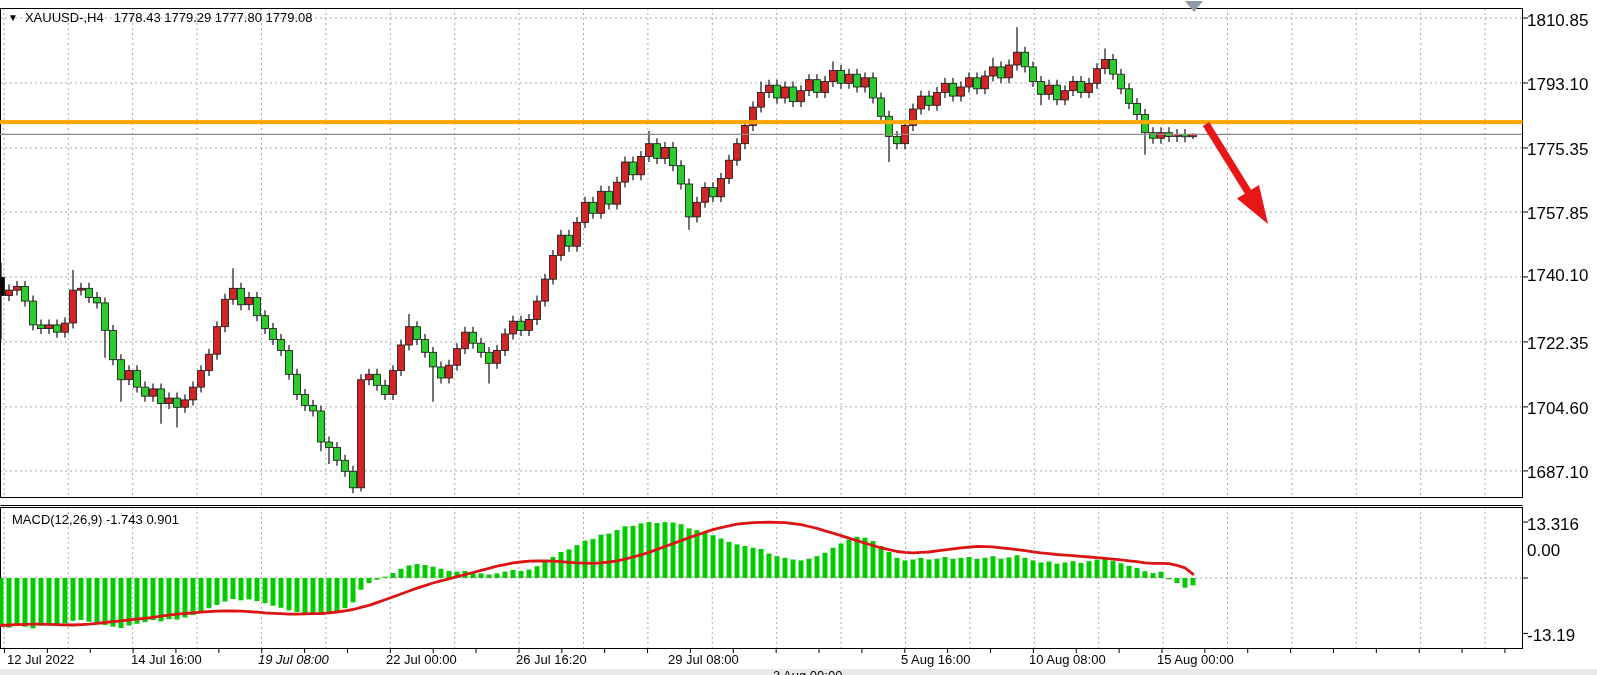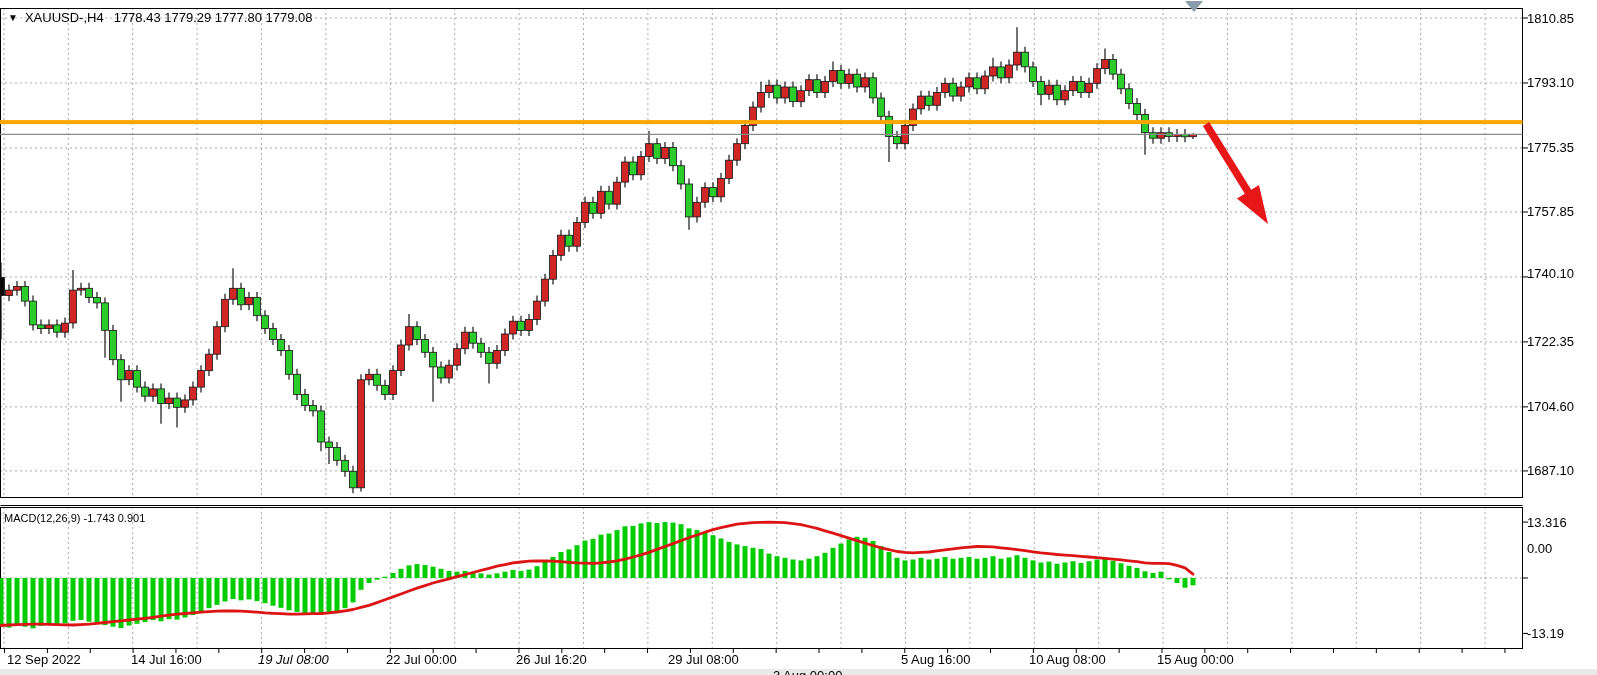--- a/index.html
+++ b/index.html
@@ -3,22 +3,22 @@
 <meta charset="utf-8">
 <style>
   html,body{margin:0;padding:0;background:#fff;}
   #app{position:relative;width:1597px;height:675px;background:#ffffff;overflow:hidden;
        font-family:"Liberation Sans", sans-serif; -webkit-font-smoothing:antialiased;}
   #chart-svg{position:absolute;left:0;top:0;}
   .overlay{position:absolute;color:#000;white-space:nowrap;}
   #title-bar{left:8px;top:10px;font-size:13px;}
   #title-bar .dd{font-size:10px;margin-right:7px;vertical-align:1px;cursor:pointer;}
   #title-bar .sym{margin-right:10px;}
-  #indicator-label{left:4px;top:512px;font-size:11px;}
-  .axis-label{position:absolute;left:1527px;font-size:13px;color:#000;}
+  #indicator-label{left:12px;top:512px;font-size:13px;}
+  .axis-label{position:absolute;left:1527px;font-size:17px;color:#000;}
   .time-label{position:absolute;top:652px;font-size:13px;color:#000;}
   .badge{position:absolute;left:1506px;width:91px;height:15px;font-size:12px;
          color:#fff;line-height:15px;padding-left:21px;box-sizing:border-box;}
   #badge-black{top:127px;}
   #badge-orange{top:114px;height:16px;line-height:16px;}
 </style>
 </head>
 <body>
 
 <div id="app">
@@ -614,21 +614,21 @@
       <div class="axis-label" style="top: 334.41px;">1722.35</div>
       <div class="axis-label" style="top: 399.375px;">1704.60</div>
       <div class="axis-label" style="top: 463.425px;">1687.10</div>
     </div>
   <div id="macd-axis">
       <div class="axis-label" style="top: 514.573px;">13.316</div>
       <div class="axis-label" style="top: 541px;">0.00</div>
       <div class="axis-label" style="top: 625.898px;">-13.19</div>
     </div>
   <div id="time-axis">
-      <div class="time-label" style="left: 7px;">12 Sep 2022</div>
+      <div class="time-label" style="left: 7px;">12 Jul 2022</div>
       <div class="time-label" style="left: 131px;">14 Jul 16:00</div>
       <div class="time-label" style="left: 258px; font-style: italic;">19 Jul 08:00</div>
       <div class="time-label" style="left: 386px;">22 Jul 00:00</div>
       <div class="time-label" style="left: 516px;">26 Jul 16:20</div>
       <div class="time-label" style="left: 668px;">29 Jul 08:00</div>
       <div class="time-label" style="left: 773px; margin-top: 16px;">3 Aug 00:00</div>
       <div class="time-label" style="left: 901px;">5 Aug 16:00</div>
       <div class="time-label" style="left: 1029px;">10 Aug 08:00</div>
       <div class="time-label" style="left: 1157px;">15 Aug 00:00</div>
     </div>

